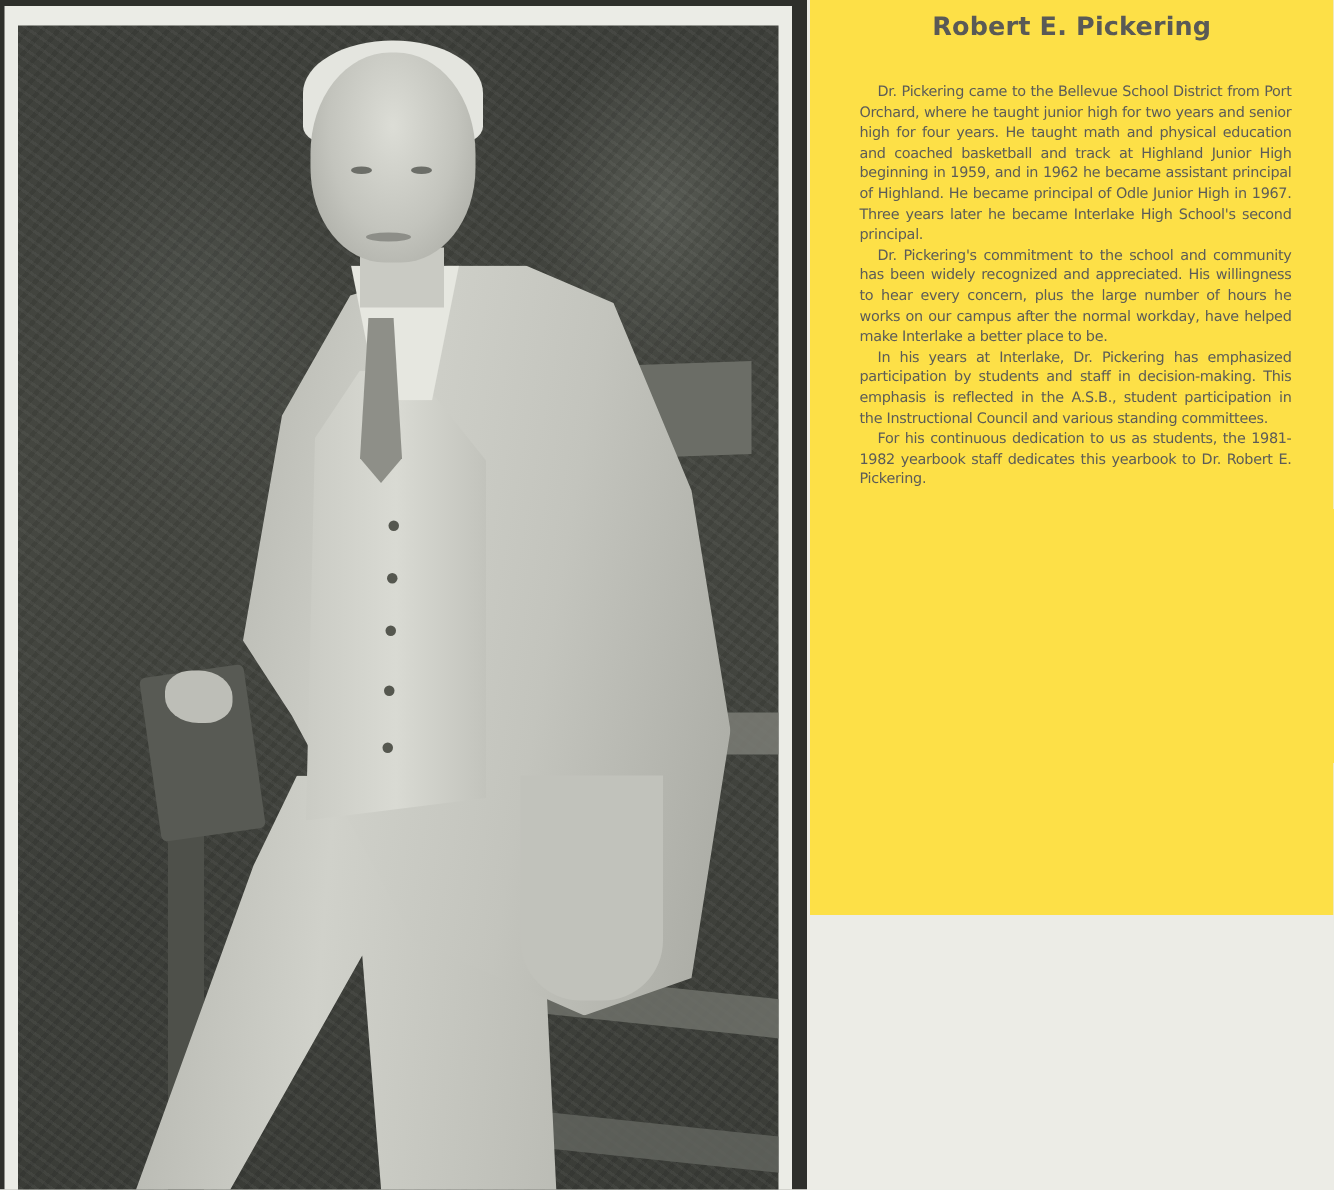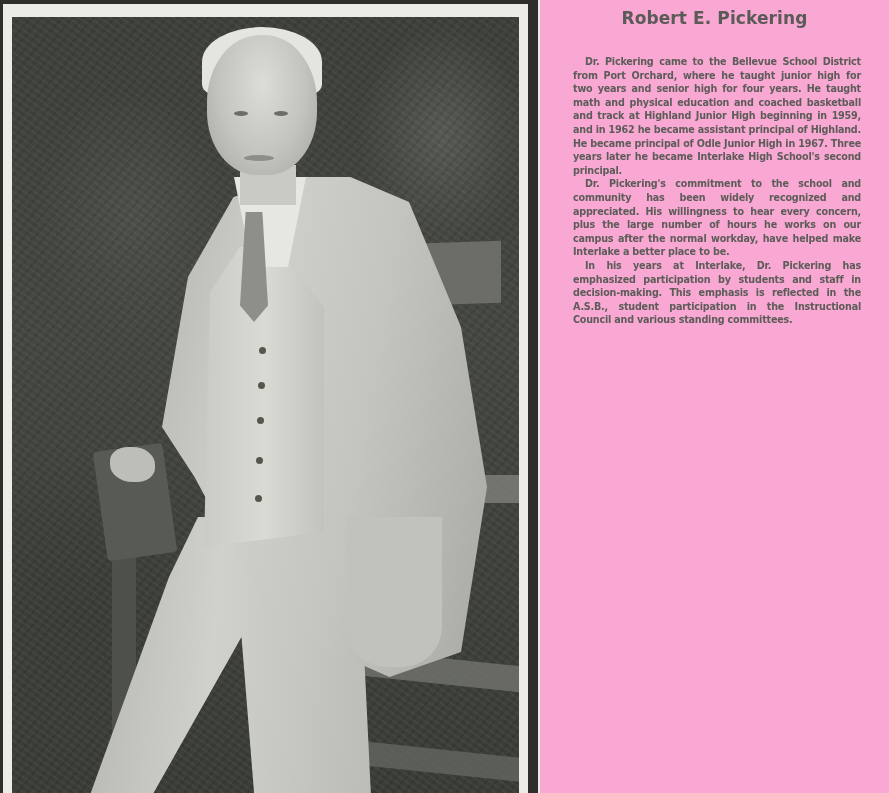--- a/index.html
+++ b/index.html
@@ -73,31 +73,31 @@
   .figure .button { position: absolute; width: 7px; height: 7px; background: #55574f; border-radius: 50%; }
   .figure .pants {
     position: absolute; left: 70px; top: 500px; width: 290px; height: 300px;
     background: linear-gradient(95deg, #b5b6af, #d0d1ca 45%, #bbbcb5);
     clip-path: polygon(40% 0, 95% 0, 100% 100%, 60% 100%, 55% 40%, 20% 100%, 0 100%, 30% 20%);
   }
   .figure .hand { position: absolute; left: 98px; top: 430px; width: 45px; height: 35px; background: #bdbeb7; border-radius: 40% 50% 40% 50%; }
   .figure .pocket { position: absolute; left: 335px; top: 500px; width: 95px; height: 150px; background: #c1c2bb; border-radius: 0 0 40px 40px; }
 
   .page {
-    position: absolute; left: 540px; top: 0; width: 349px; height: 793px;
-    background: #f9a8d4;
+    position: absolute; left: 540px; top: 0; width: 349px; height: 610px;
+    background: #fde047;
   }
   .page-title {
     position: absolute; left: 0; top: 8px; width: 349px; text-align: center;
     font-family: "DejaVu Sans", sans-serif; font-size: 17px; color: #5a5a56; letter-spacing: 0.1px;
   }
   .article {
     position: absolute; left: 33px; top: 55px; width: 288px;
     font-family: "DejaVu Sans", sans-serif; font-size: 9.6px; line-height: 13.6px;
-    color: #5c5c58; text-align: justify; letter-spacing: -0.2px; font-weight: bold;
+    color: #5c5c58; text-align: justify; letter-spacing: -0.2px;
   }
   .article p { text-indent: 12px; }
 </style>
 </head>
 <body>
 
 <div class="photo-frame">
   <div class="photo-mat"></div>
   <div class="photo">
     <div class="foliage"></div>
@@ -129,14 +129,15 @@
     </div>
   </div>
 </div>
 
 <div class="page">
   <h1 class="page-title">Robert E. Pickering</h1>
   <div class="article">
     <p>Dr. Pickering came to the Bellevue School District from Port Orchard, where he taught junior high for two years and senior high for four years. He taught math and physical education and coached basketball and track at Highland Junior High beginning in 1959, and in 1962 he became assistant principal of Highland. He became principal of Odle Junior High in 1967. Three years later he became Interlake High School's second principal.</p>
     <p>Dr. Pickering's commitment to the school and community has been widely recognized and appreciated. His willingness to hear every concern, plus the large number of hours he works on our campus after the normal workday, have helped make Interlake a better place to be.</p>
     <p>In his years at Interlake, Dr. Pickering has emphasized participation by students and staff in decision-making. This emphasis is reflected in the A.S.B., student participation in the Instructional Council and various standing committees.</p>
+    <p>For his continuous dedication to us as students, the 1981-1982 yearbook staff dedicates this yearbook to Dr. Robert E. Pickering.</p>
   </div>
 </div>
 
 </body></html>

